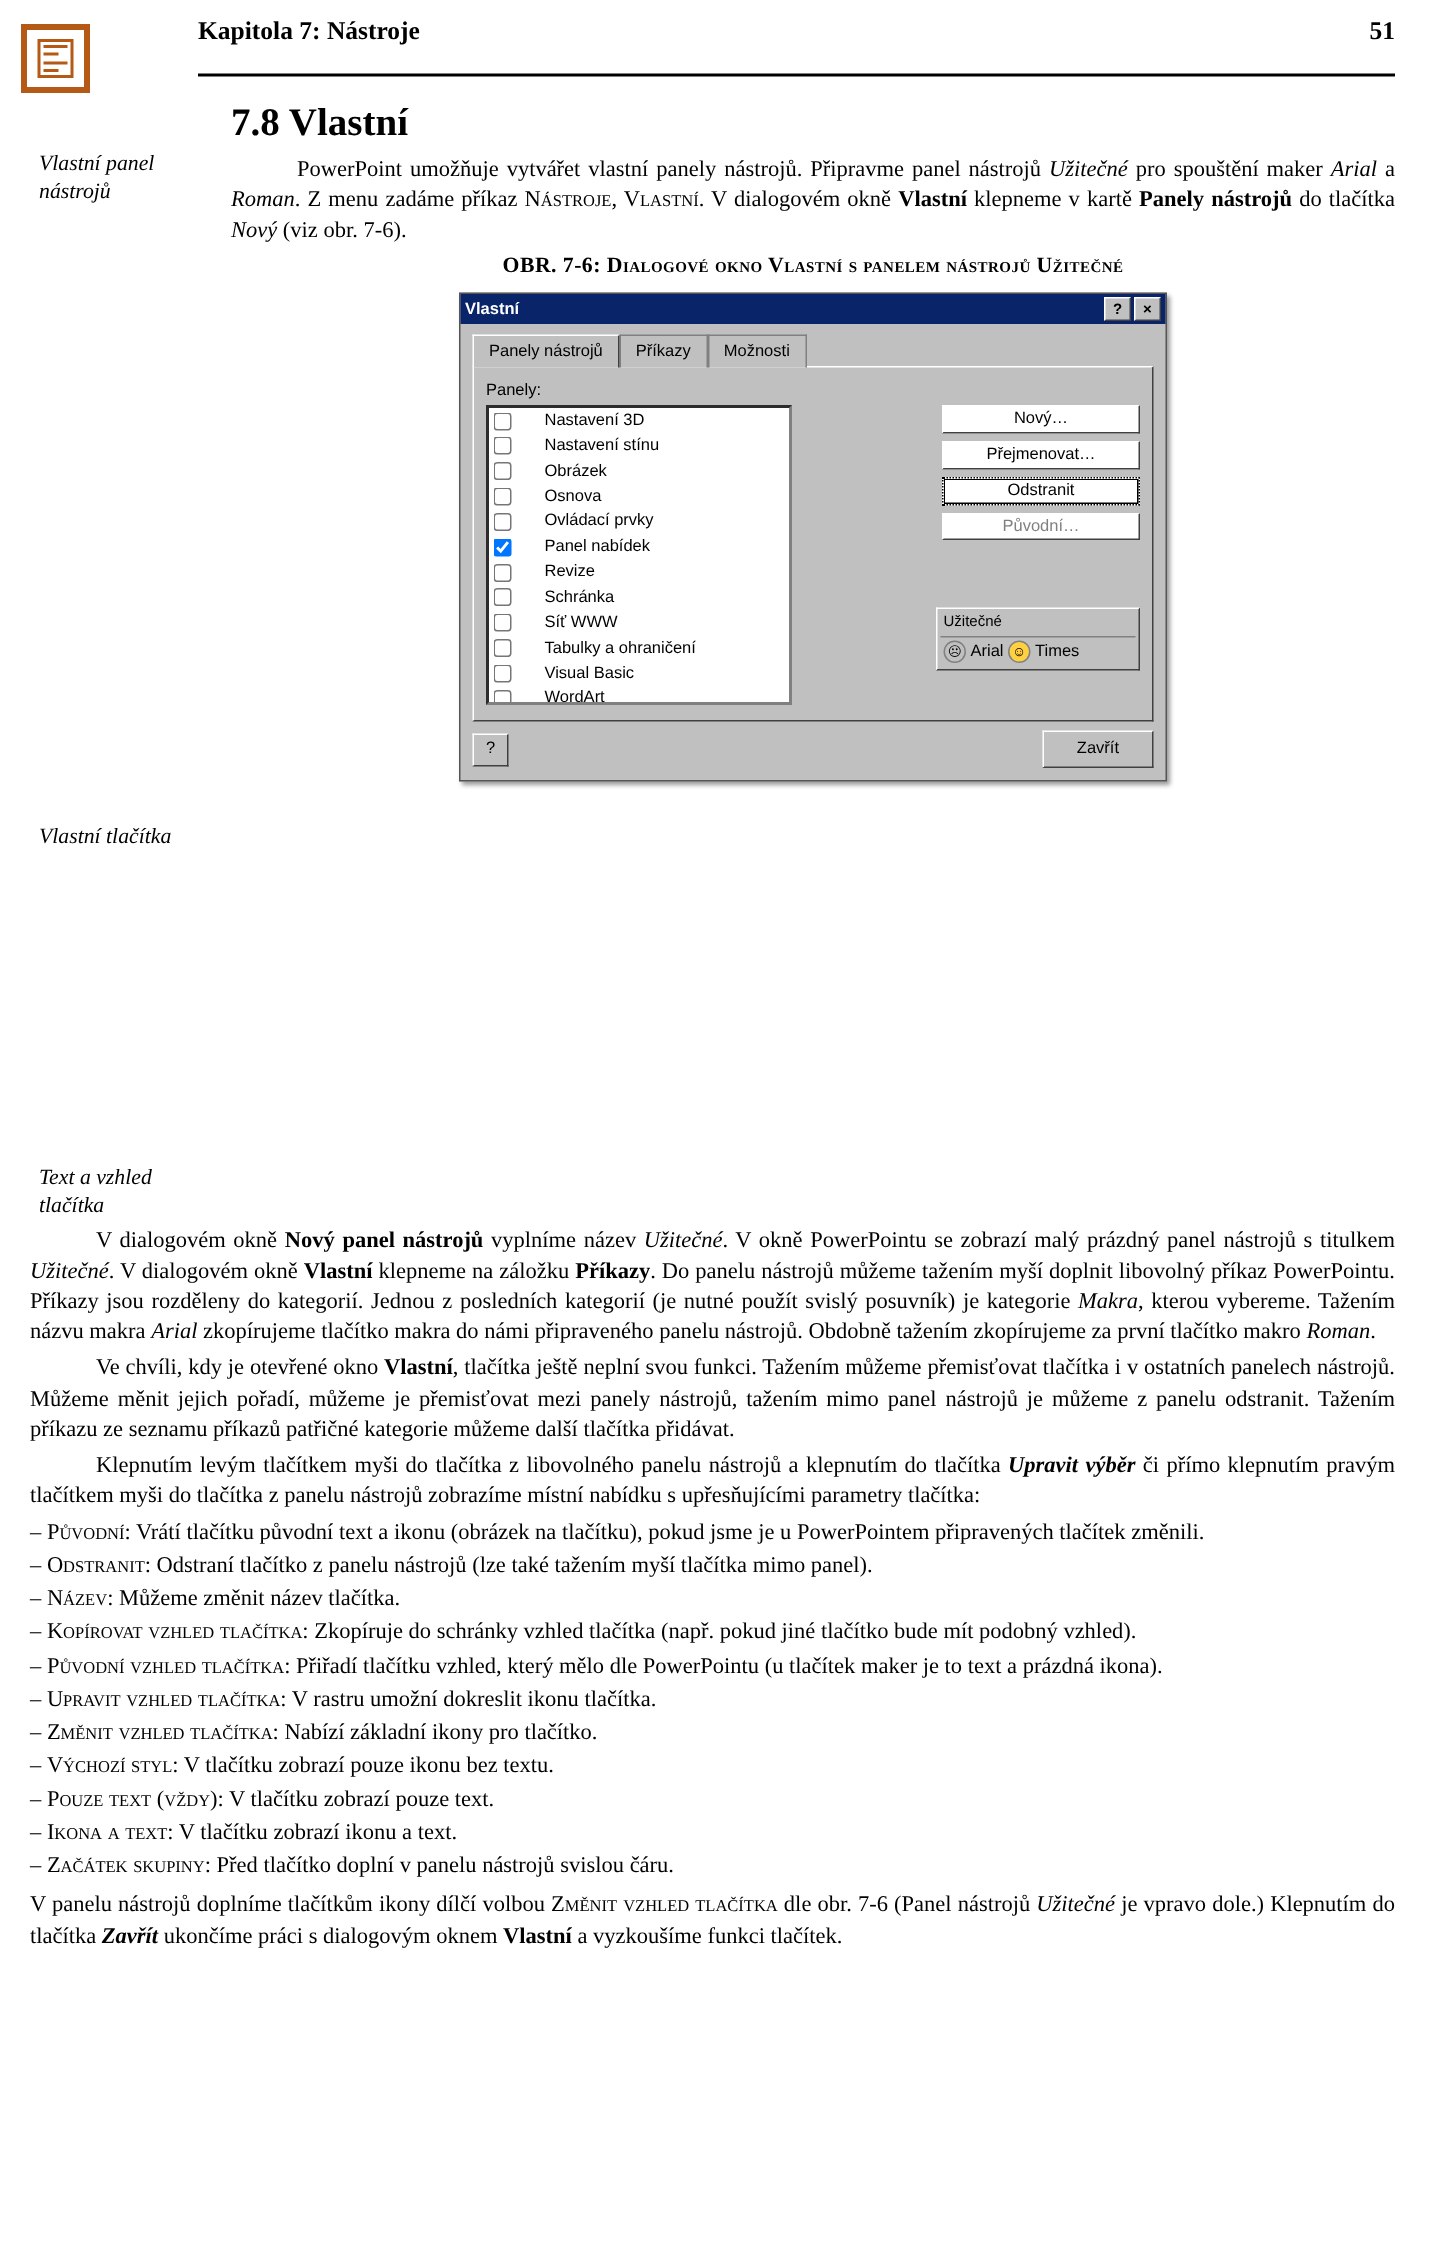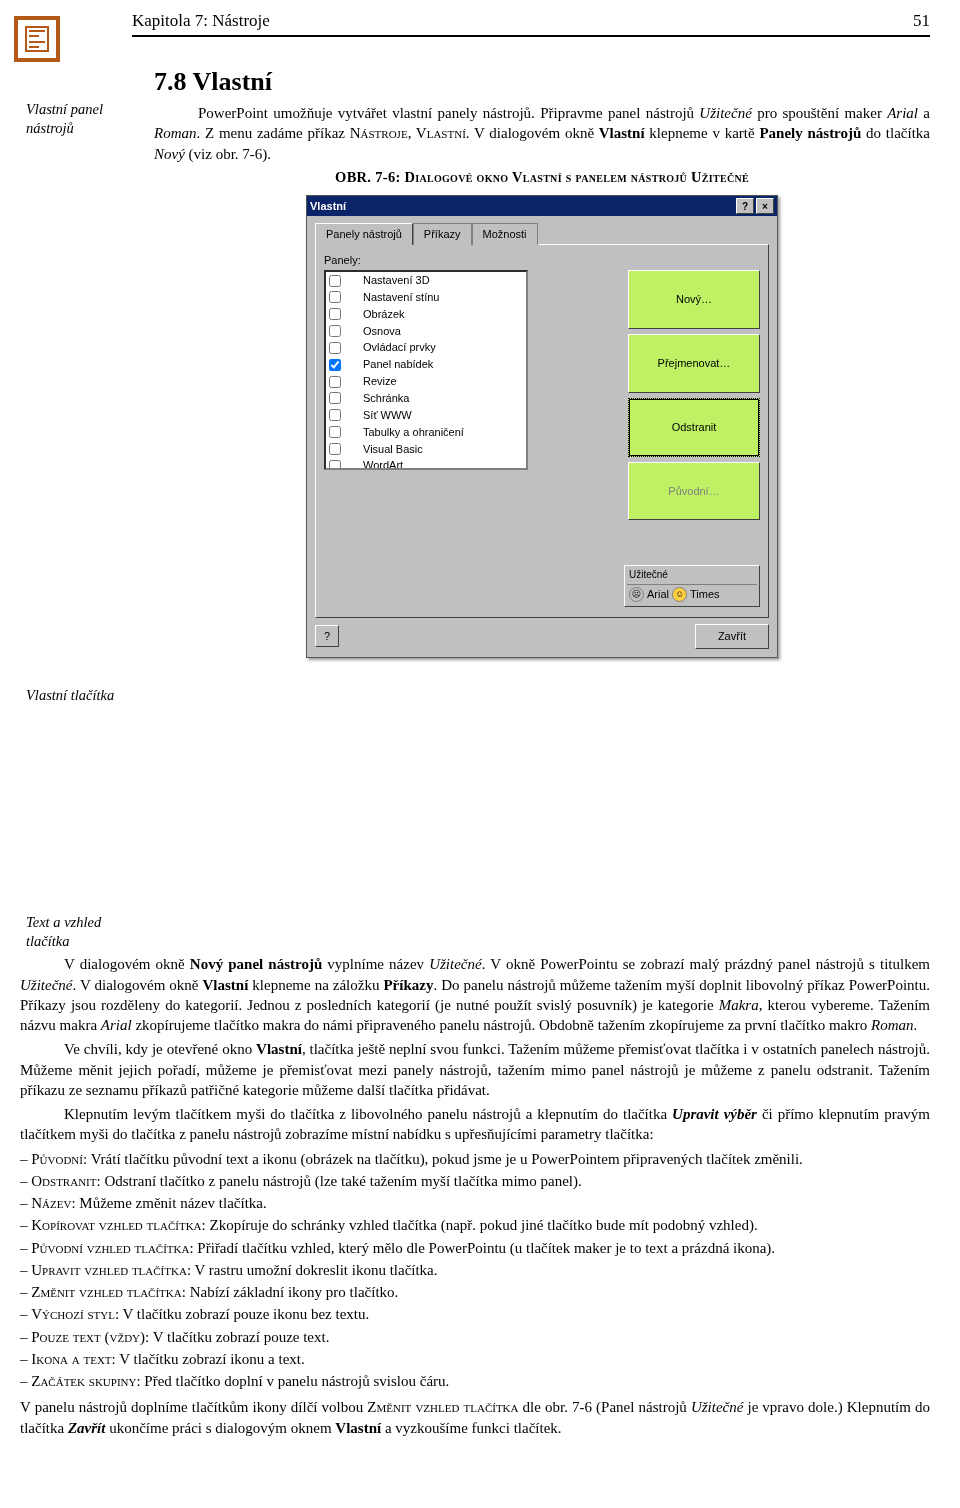--- a/index.html
+++ b/index.html
@@ -49,23 +49,23 @@
     padding-top: 4px;
   }
   .content-col {
     flex: 1;
     padding-left: 6px;
   }
   .chapter-line {
     display: flex;
     justify-content: space-between;
     align-items: baseline;
-    font-weight: normal;
+    font-weight: bold;
     border-bottom: 2px solid #000;
-    padding-bottom: 2px;
+    padding-bottom: 16px;
     margin-bottom: 4px;
     font-size: 17px;
     text-align: right;
   }
   .margin-note {
     font-style: italic;
     font-size: 14.5px;
     line-height: 1.3;
   }
   h2.section {
@@ -132,22 +132,22 @@
   .dlg-2col { display:flex; gap:10px; }
   .listbox {
     width: 200px; height: 196px;
     background:#fff; border:2px inset #808080;
     overflow:hidden; padding:0;
   }
   .lb-item { display:flex; align-items:center; gap:20px; padding:1px 2px; }
   .lb-item input { margin:0 2px 0 1px; width:12px; height:12px; }
   .rightcol { flex:1; display:flex; flex-direction:column; gap:5px; align-items:flex-end; padding-top:0px;}
   .dlg-btn {
-    width: 130px; padding:21px 0; text-align:center;
-    background:#bef264;
+    width: 130px; padding:1px 0; text-align:center;
+    background:#ffffff;
     border:1px solid #fff; border-right-color:#404040; border-bottom-color:#404040;
     font-size:11px;
   }
   .dlg-btn.focus { border:1px dotted #000; box-shadow: inset 0 0 0 1px #000; }
   .dlg-btn.disabled { color:#808080; }
   .toolbar-preview {
     margin-top:40px;
     background:#c0c0c0;
     border:1px solid #fff; border-right-color:#404040; border-bottom-color:#404040;
     padding:2px;

